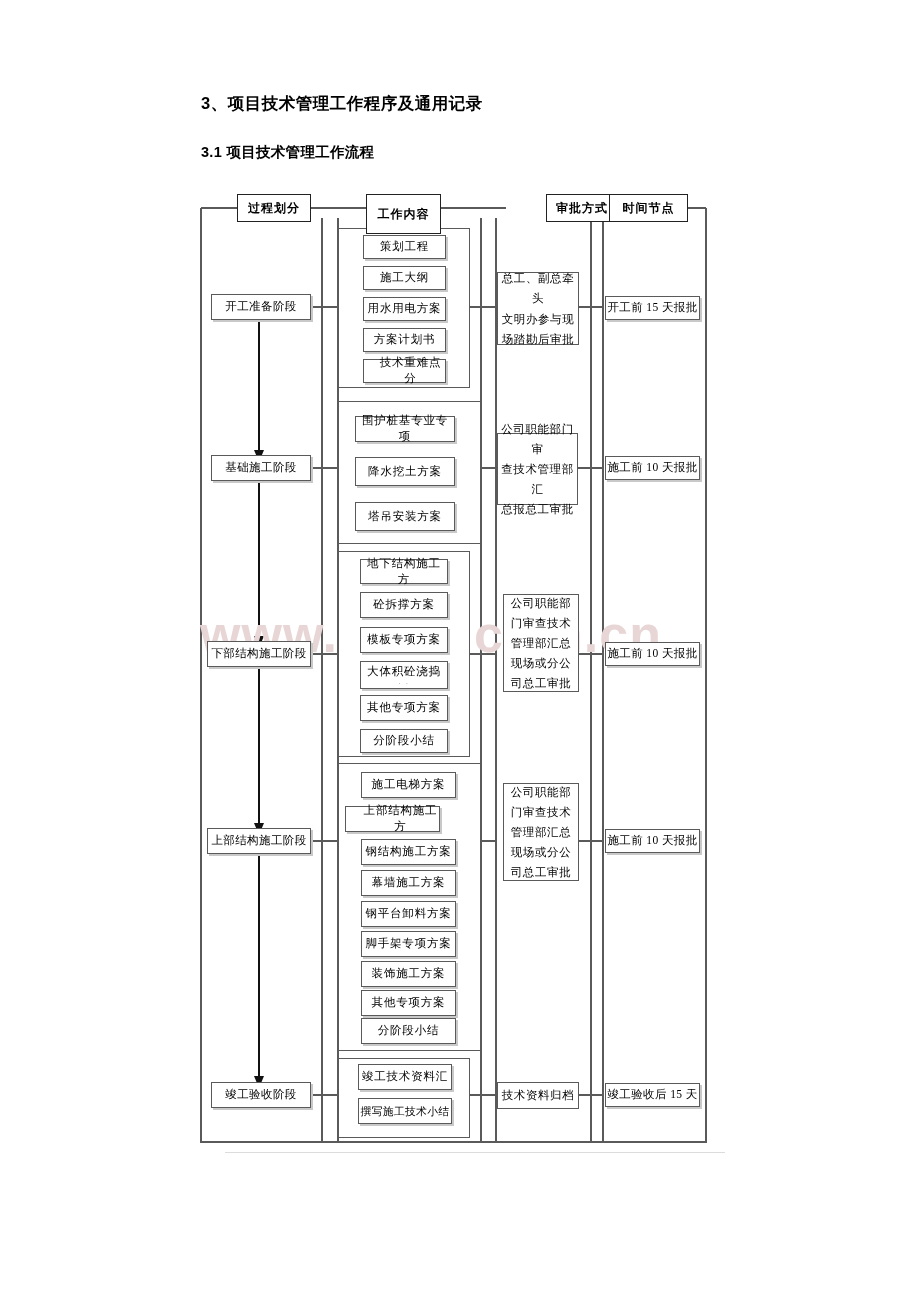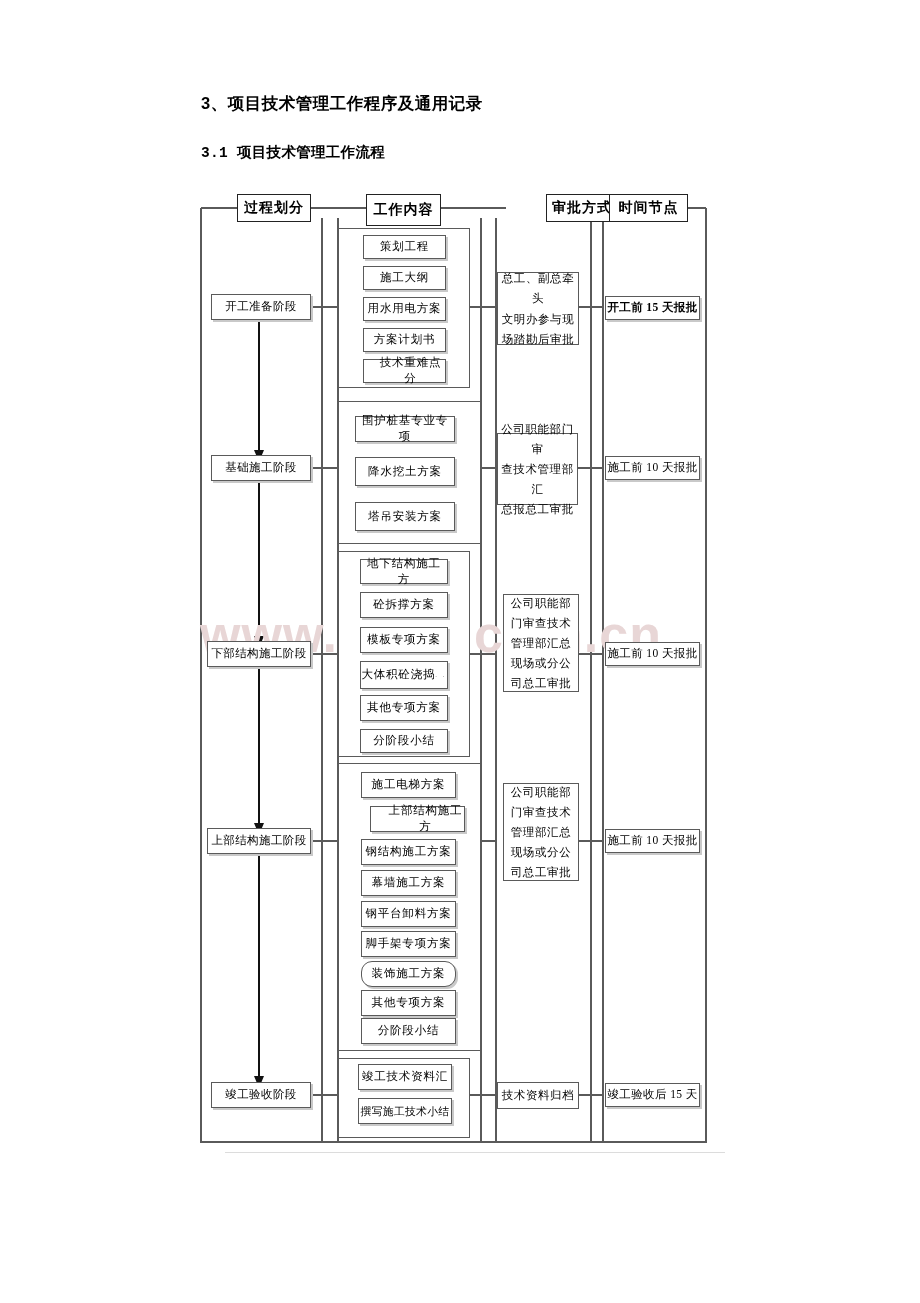--- a/index.html
+++ b/index.html
@@ -24,21 +24,21 @@
     font-family: "Liberation Sans", "DejaVu Sans", sans-serif;
     font-weight: bold;
     font-size: 16.5px;
     letter-spacing: 0.5px;
     white-space: nowrap;
   }
   .doc-subheading {
     position: absolute;
     left: 201px;
     top: 143px;
-    font-family: Liberation Mono, monospace;
+    font-family: Liberation Sans, sans-serif;
     font-weight: bold;
     font-size: 14.5px;
     letter-spacing: 0.3px;
     white-space: nowrap;
   }
 
   
   #flow-canvas {
     position: absolute;
     left: 0;
@@ -76,23 +76,23 @@
     justify-content: center;
     text-align: center;
     z-index: 3;
     line-height: 1.35;
   }
   .node.shadow {
     box-shadow: 2px 2px 0 #c9c9c9;
   }
 
   .hdr {
-    font-family: Liberation Mono, monospace;
+    font-family: Liberation Serif, serif;
     font-weight: bold;
-    font-size: 14px;
+    font-size: 12px;
     letter-spacing: 1px;
     border: 1.3px solid #222;
   }
   .stage {
     font-size: 11.5px;
     letter-spacing: 0.4px;
   }
   .task {
     font-size: 11.5px;
     letter-spacing: 0.8px;
@@ -198,21 +198,21 @@
     <path d="M 578 841 L 603 841"></path>
     <path d="M 578 1095 L 603 1095"></path>
   </g>
 </svg>
 
 <div class="footer-rule"></div>
 
 <div class="node hdr" style="left:237px;top:194px;width:74px;height:28px;">
   <span>过程划分</span>
 </div>
-<div class="node hdr" style="left:366px;top:194px;width:75px;height:32px;">
+<div class="node hdr" style="left:366px;top:194px;width:75px;height:40px;">
   <span>工作内容</span>
 </div>
 <div class="node hdr" style="left:506px;top:194px;width:72px;height:28px;margin-left:40px;">
   <span>审批方式</span>
 </div>
 <div class="node hdr" style="left:609px;top:194px;width:79px;height:28px;">
   <span>时间节点</span>
 </div>
 
 <div class="node stage shadow" style="left:211px;top:294px;width:100px;height:26px;">
@@ -235,21 +235,21 @@
 <div class="node task shadow" style="left:363px;top:359px;width:83px;height:24px;padding-left:12px;">
   <span>技术重难点分</span>
 </div>
 
 <div class="node approve" style="left:497px;top:272px;width:82px;height:73px;">
   <span>总工、副总牵头</span>
   <span>文明办参与现</span>
   <span>场踏勘后审批</span>
 </div>
 
-<div class="node time shadow" style="left:605px;top:296px;width:95px;height:24px;font-weight:bold;">
+<div class="node time shadow" style="left:605px;top:296px;width:95px;height:24px;">
   <span>开工前 15 天报批</span>
 </div>
 
 <div class="node stage shadow" style="left:211px;top:455px;width:100px;height:26px;">
   <span>基础施工阶段</span>
 </div>
 
 <div class="group-box" style="left:338px;top:401px;width:143px;height:143px;"></div>
 <div class="node task shadow" style="left:355px;top:416px;width:100px;height:26px;">
   <span>围护桩基专业专项</span>
@@ -278,21 +278,21 @@
 <div class="group-box" style="left:338px;top:551px;width:132px;height:206px;"></div>
 <div class="node task shadow" style="left:360px;top:559px;width:88px;height:25px;">
   <span>地下结构施工方</span>
 </div>
 <div class="node task shadow" style="left:360px;top:592px;width:88px;height:26px;">
   <span>砼拆撑方案</span>
 </div>
 <div class="node task shadow" style="left:360px;top:627px;width:88px;height:26px;align-items:center;">
   <span>模板专项方案</span>
 </div>
-<div class="node task shadow" style="left:360px;top:661px;width:88px;height:28px;flex-direction:row;">
+<div class="node task shadow" style="left:360px;top:661px;width:88px;height:28px;flex-direction:column;">
   <span>大体积砼浇捣</span>
   <span class="subline">. .</span>
 </div>
 <div class="node task shadow" style="left:360px;top:695px;width:88px;height:26px;">
   <span>其他专项方案</span>
 </div>
 <div class="node task shadow" style="left:360px;top:729px;width:88px;height:24px;">
   <span>分阶段小结</span>
 </div>
 
@@ -309,36 +309,36 @@
 </div>
 
 <div class="node stage shadow" style="left:207px;top:828px;width:104px;height:26px;">
   <span>上部结构施工阶段</span>
 </div>
 
 <div class="group-box" style="left:338px;top:763px;width:143px;height:288px;"></div>
 <div class="node task shadow" style="left:361px;top:772px;width:95px;height:26px;">
   <span>施工电梯方案</span>
 </div>
-<div class="node task shadow" style="left:370px;top:806px;width:95px;height:26px;padding-left:16px;">
+<div class="node task shadow" style="left:345px;top:806px;width:95px;height:26px;padding-left:16px;">
   <span>上部结构施工方</span>
 </div>
 <div class="node task shadow" style="left:361px;top:839px;width:95px;height:26px;">
   <span>钢结构施工方案</span>
 </div>
 <div class="node task shadow" style="left:361px;top:870px;width:95px;height:26px;">
   <span>幕墙施工方案</span>
 </div>
 <div class="node task shadow" style="left:361px;top:901px;width:95px;height:26px;">
   <span>钢平台卸料方案</span>
 </div>
 <div class="node task shadow" style="left:361px;top:931px;width:95px;height:26px;">
   <span>脚手架专项方案</span>
 </div>
-<div class="node task shadow" style="left:361px;top:961px;width:95px;height:26px;border-radius:11px;">
+<div class="node task shadow" style="left:361px;top:961px;width:95px;height:26px;">
   <span>装饰施工方案</span>
 </div>
 <div class="node task shadow" style="left:361px;top:990px;width:95px;height:26px;">
   <span>其他专项方案</span>
 </div>
 <div class="node task shadow" style="left:361px;top:1018px;width:95px;height:26px;">
   <span>分阶段小结</span>
 </div>
 
 <div class="node approve" style="left:503px;top:783px;width:76px;height:98px;">

